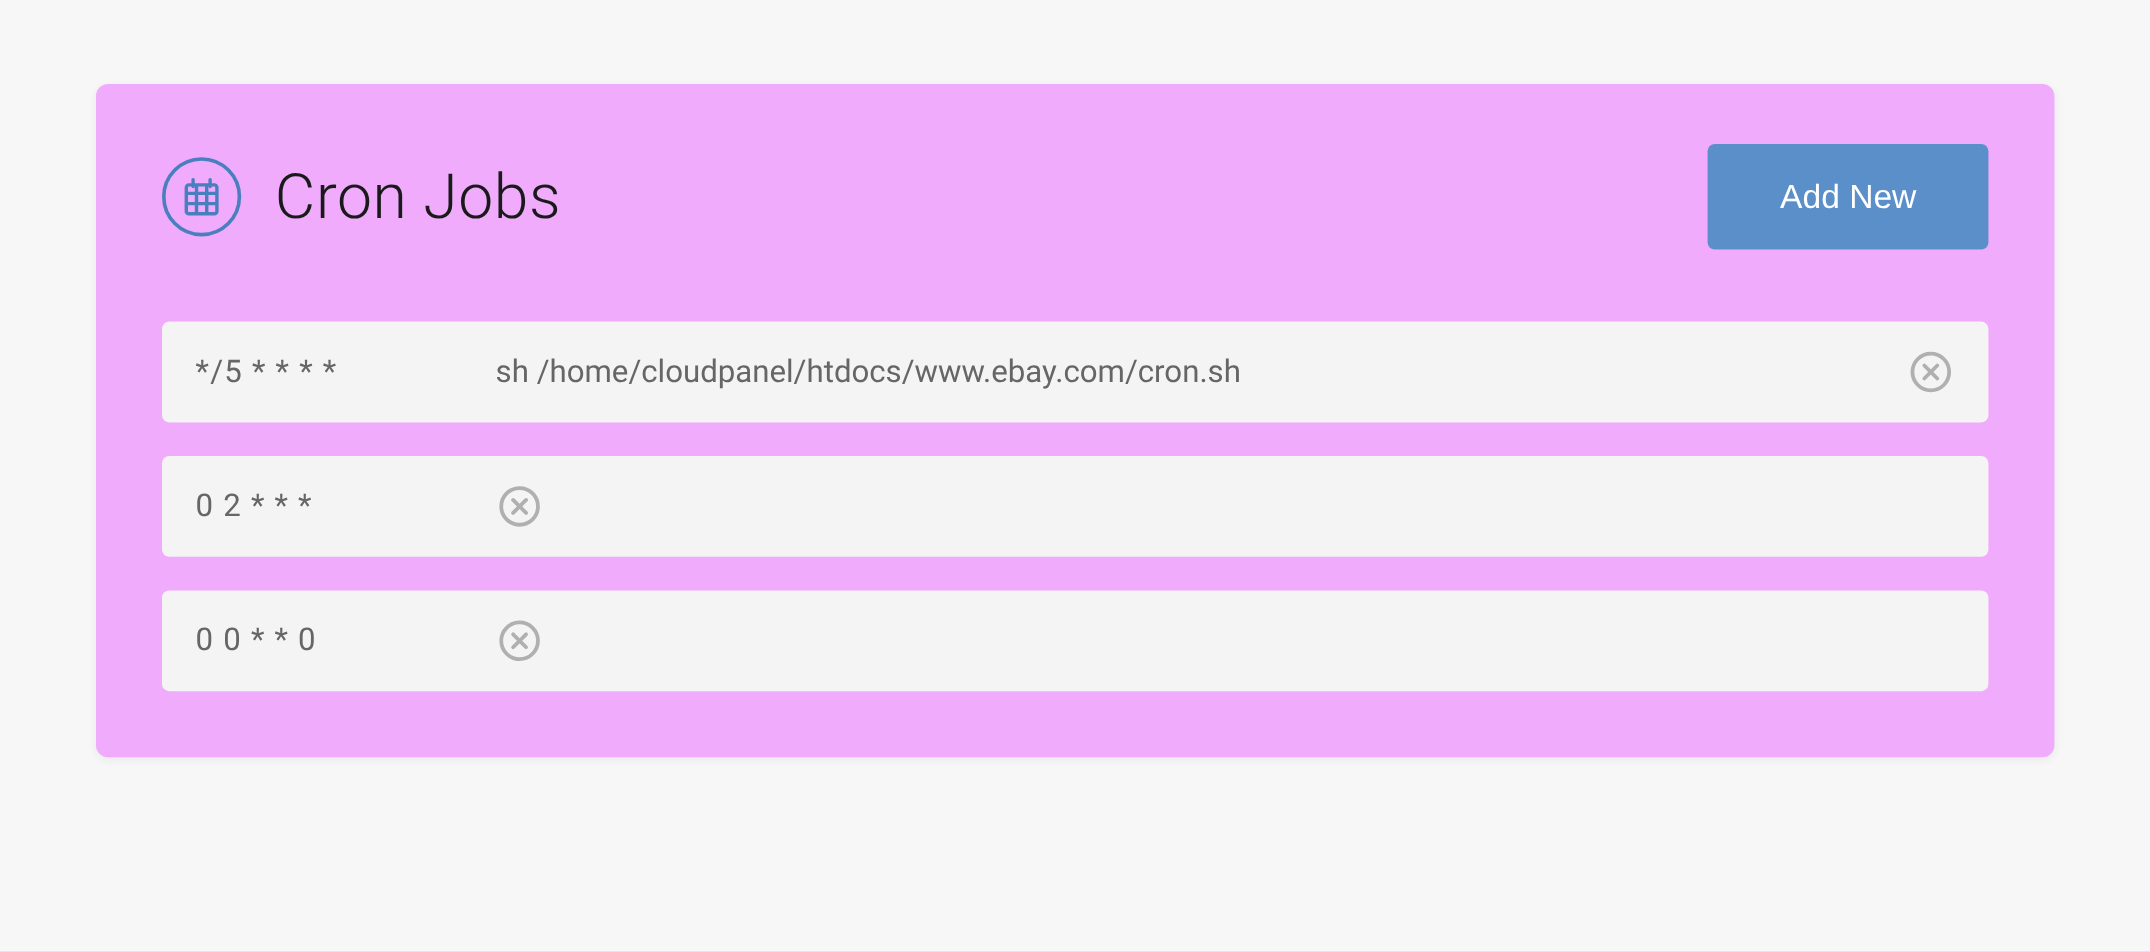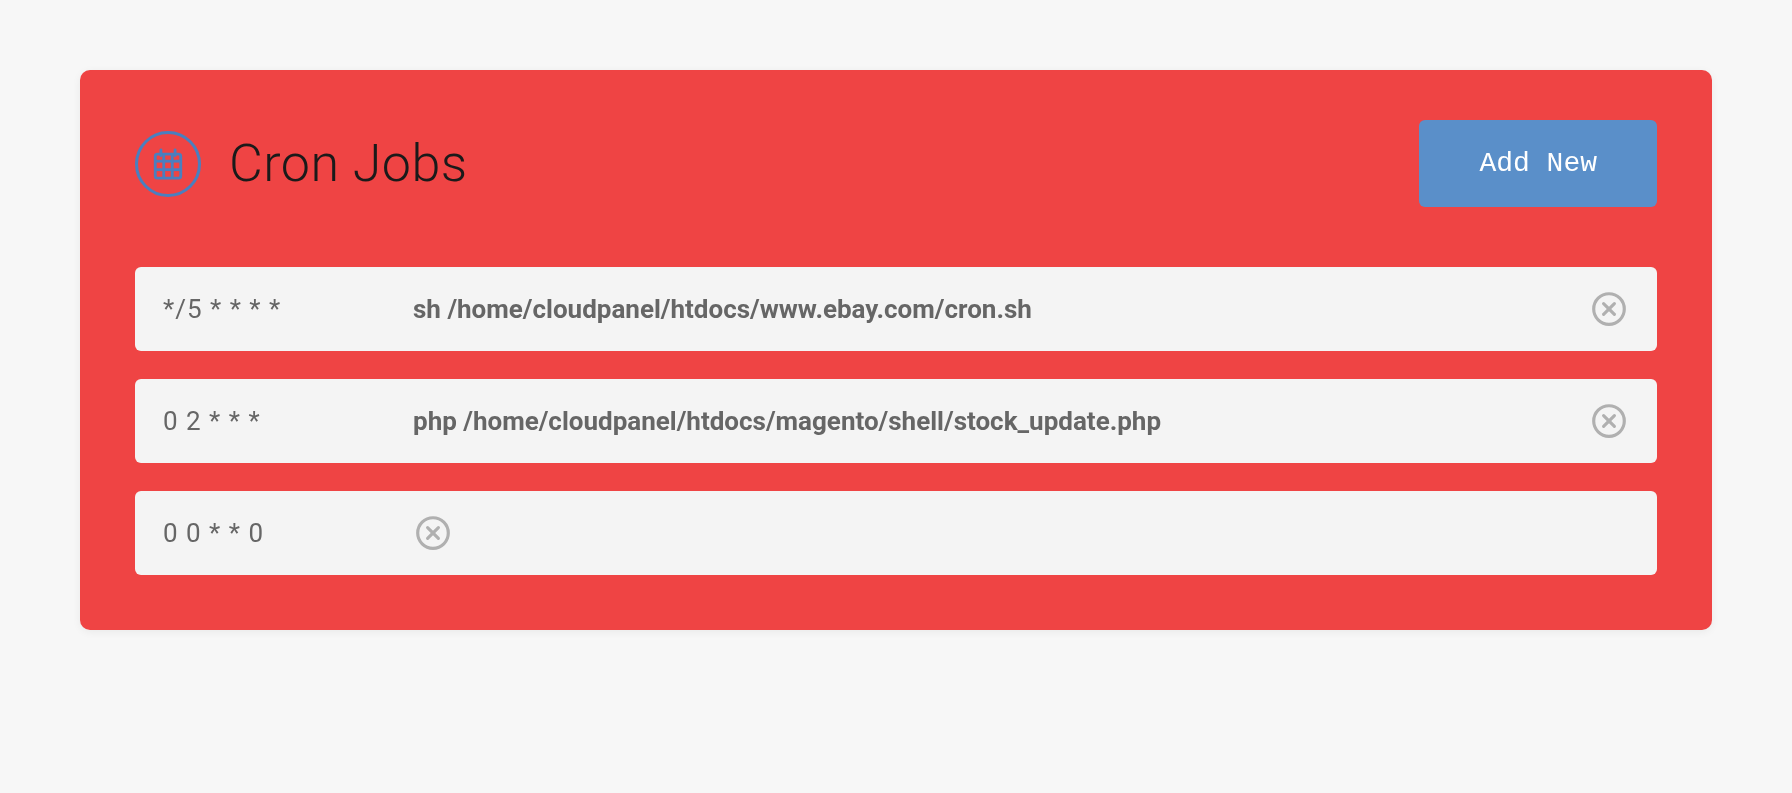--- a/index.html
+++ b/index.html
@@ -8,21 +8,21 @@
       box-sizing: border-box;
     }
     body {
       background-color: #f7f7f7;
       font-family: -apple-system, BlinkMacSystemFont, "Segoe UI", Roboto, "Helvetica Neue", Arial, sans-serif;
       width: 1792px;
       height: 793px;
       padding: 70px 80px;
     }
     .card {
-      background: #ef4444;
+      background: #f0abfc;
       border-radius: 10px;
       box-shadow: 0 2px 8px rgba(0,0,0,0.06);
       padding: 50px 55px 55px 55px;
     }
     .card-header {
       display: flex;
       align-items: center;
       justify-content: space-between;
       margin-bottom: 60px;
     }
@@ -53,21 +53,21 @@
     }
     .add-button {
       background-color: #5a8fc9;
       color: #ffffff;
       border: none;
       border-radius: 6px;
       padding: 28px 60px;
       font-size: 28px;
       font-weight: 400;
       cursor: pointer;
-      font-family: Liberation Mono, monospace;
+      font-family: Liberation Sans, sans-serif;
     }
     .job-list {
       display: flex;
       flex-direction: column;
       gap: 28px;
     }
     .job-row {
       background-color: #f4f4f4;
       border-radius: 6px;
       display: flex;
@@ -77,21 +77,21 @@
       color: #666666;
     }
     .job-schedule {
       width: 250px;
       flex-shrink: 0;
       font-weight: 400;
       letter-spacing: 1px;
     }
     .job-command {
       flex: 1;
-      font-weight: 700;
+      font-weight: 400;
     }
     .delete-button {
       width: 40px;
       height: 40px;
       border: none;
       background: transparent;
       cursor: pointer;
       display: flex;
       align-items: center;
       justify-content: center;
@@ -133,21 +133,20 @@
         <svg viewBox="0 0 40 40">
           <circle cx="20" cy="20" r="17" fill="none" stroke="#b0b0b0" stroke-width="3.5"></circle>
           <line x1="14" y1="14" x2="26" y2="26" stroke="#b0b0b0" stroke-width="3.5" stroke-linecap="round"></line>
           <line x1="26" y1="14" x2="14" y2="26" stroke="#b0b0b0" stroke-width="3.5" stroke-linecap="round"></line>
         </svg>
       </button>
     </div>
 
     <div class="job-row">
       <div class="job-schedule">0 2 * * *</div>
-      <div class="job-command">php /home/cloudpanel/htdocs/magento/shell/stock_update.php</div>
       <button class="delete-button">
         <svg viewBox="0 0 40 40">
           <circle cx="20" cy="20" r="17" fill="none" stroke="#b0b0b0" stroke-width="3.5"></circle>
           <line x1="14" y1="14" x2="26" y2="26" stroke="#b0b0b0" stroke-width="3.5" stroke-linecap="round"></line>
           <line x1="26" y1="14" x2="14" y2="26" stroke="#b0b0b0" stroke-width="3.5" stroke-linecap="round"></line>
         </svg>
       </button>
     </div>
 
     <div class="job-row">

